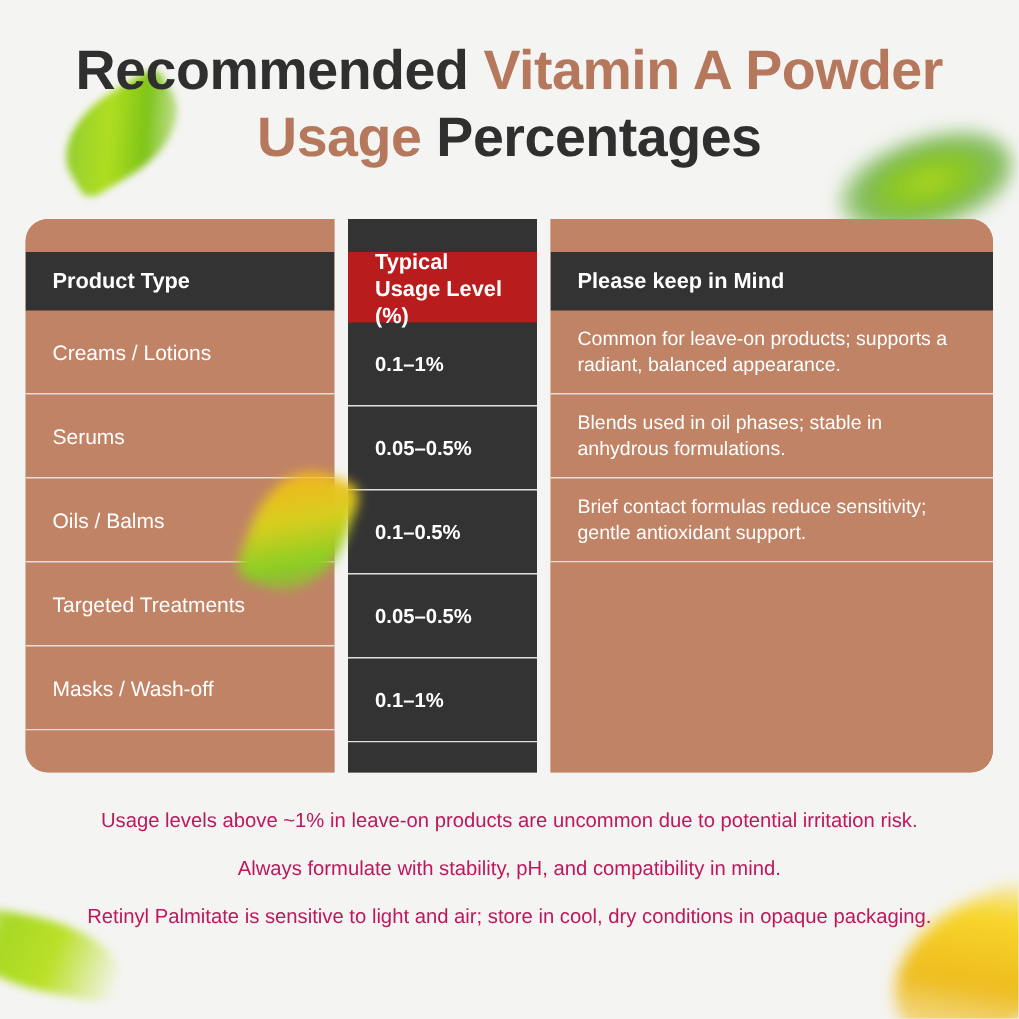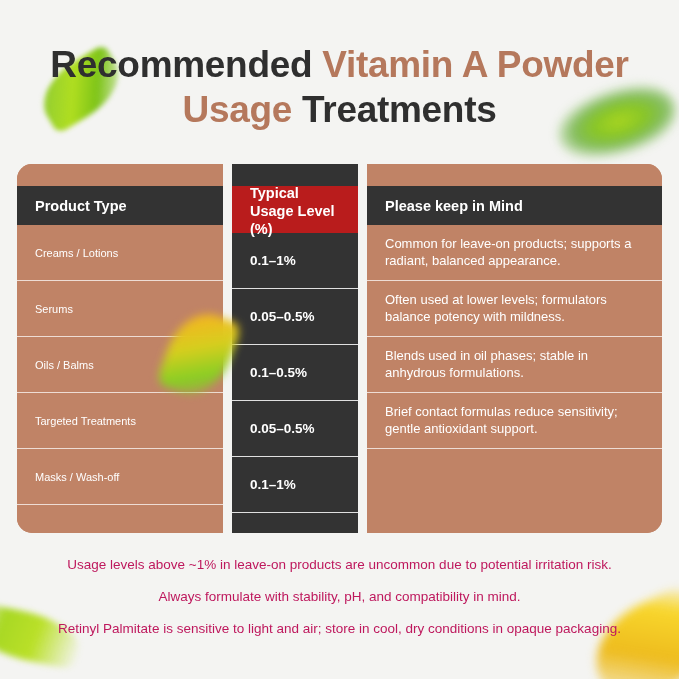--- a/index.html
+++ b/index.html
@@ -98,21 +98,21 @@
         rgba(228,172,26,0) 100%);
     border-radius: 58% 18% 58% 18% / 56% 20% 56% 20%;
     transform: rotate(-26deg);
     filter: blur(5px);
   }
 
   
   #title-block {
     position: relative;
     z-index: 2;
-    padding-top: 42px;
+    padding-top: 24px;
     text-align: center;
   }
 
   .title-line {
     font-size: 37px;
     font-weight: bold;
     line-height: 45px;
     letter-spacing: -0.3px;
     color: #2f2f2f;
     white-space: nowrap;
@@ -177,21 +177,21 @@
   .row {
     flex: none;
     display: flex;
     align-items: center;
     color: #ffffff;
     padding: 0 18px;
   }
 
   .row-product {
     height: 56px;
-    font-size: 11px;
+    font-size: 14px;
     border-bottom: 1px solid rgba(255,255,255,0.72);
   }
   .row-product:last-of-type { border-bottom: none; }
 
   .row-usage {
     height: 56px;
     font-size: 13.5px;
     font-weight: bold;
     border-bottom: 1px solid rgba(255,255,255,0.85);
   }
@@ -234,21 +234,21 @@
 <div class="deco" id="deco-leaf-top-left"></div>
 <div class="deco" id="deco-leaf-top-right"></div>
 <div class="deco" id="deco-leaf-bottom-left"></div>
 <div class="deco" id="deco-leaf-bottom-right"></div>
 
 <div id="title-block">
   <div class="title-line">
     <span>Recommended </span><span class="title-accent">Vitamin A Powder</span>
   </div>
   <div class="title-line">
-    <span class="title-accent">Usage</span><span> Treatments</span>
+    <span class="title-accent">Usage</span><span> Percentages</span>
   </div>
 </div>
 
 <div id="table-wrap">
 
   <div class="col card-tan" id="col-product">
     <div class="cap cap-tan"></div>
     <div class="hdr hdr-dark">Product Type</div>
     <div class="row row-product">Creams / Lotions</div>
     <div class="row row-product">Serums</div>
@@ -266,21 +266,20 @@
     <div class="row row-usage">0.1–0.5%</div>
     <div class="row row-usage">0.05–0.5%</div>
     <div class="row row-usage">0.1–1%</div>
     <div class="foot foot-dark"></div>
   </div>
 
   <div class="col card-tan" id="col-notes">
     <div class="cap cap-tan"></div>
     <div class="hdr hdr-dark">Please keep in Mind</div>
     <div class="row row-notes">Common for leave-on products; supports a radiant, balanced appearance.</div>
-    <div class="row row-notes">Often used at lower levels; formulators balance potency with mildness.</div>
     <div class="row row-notes">Blends used in oil phases; stable in anhydrous formulations.</div>
     <div class="row row-notes">Brief contact formulas reduce sensitivity; gentle antioxidant support.</div>
     <div class="foot foot-tan"></div>
   </div>
 
 </div>
 
 <div class="deco" id="deco-leaf-table"></div>
 
 <div id="footnotes">

